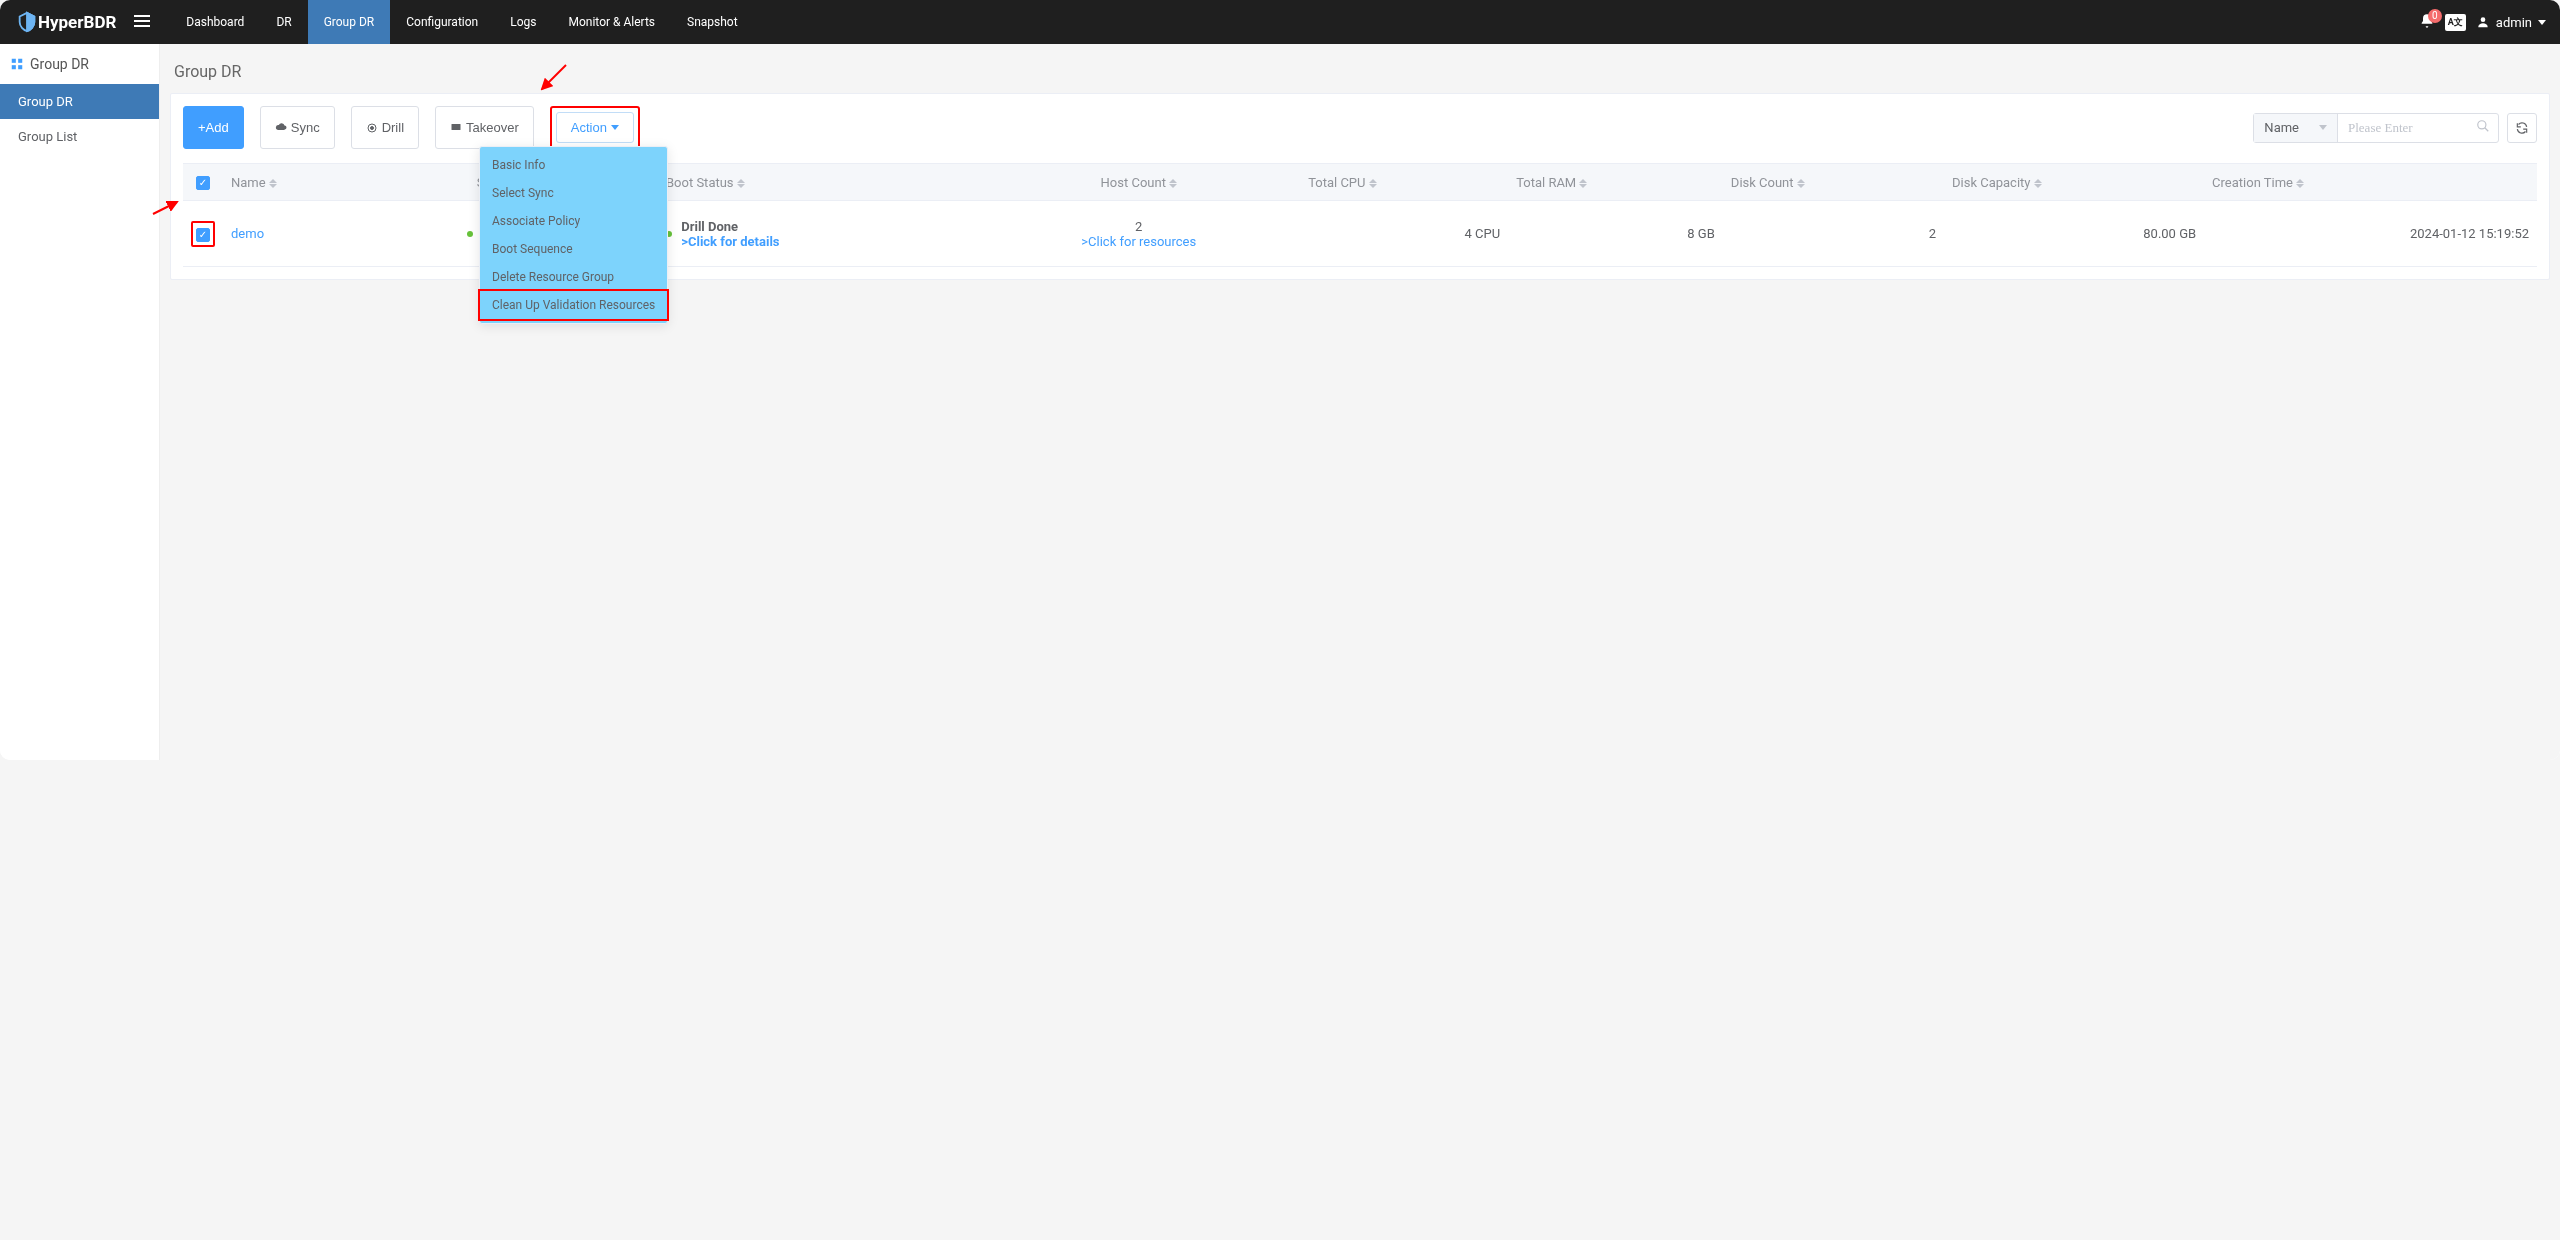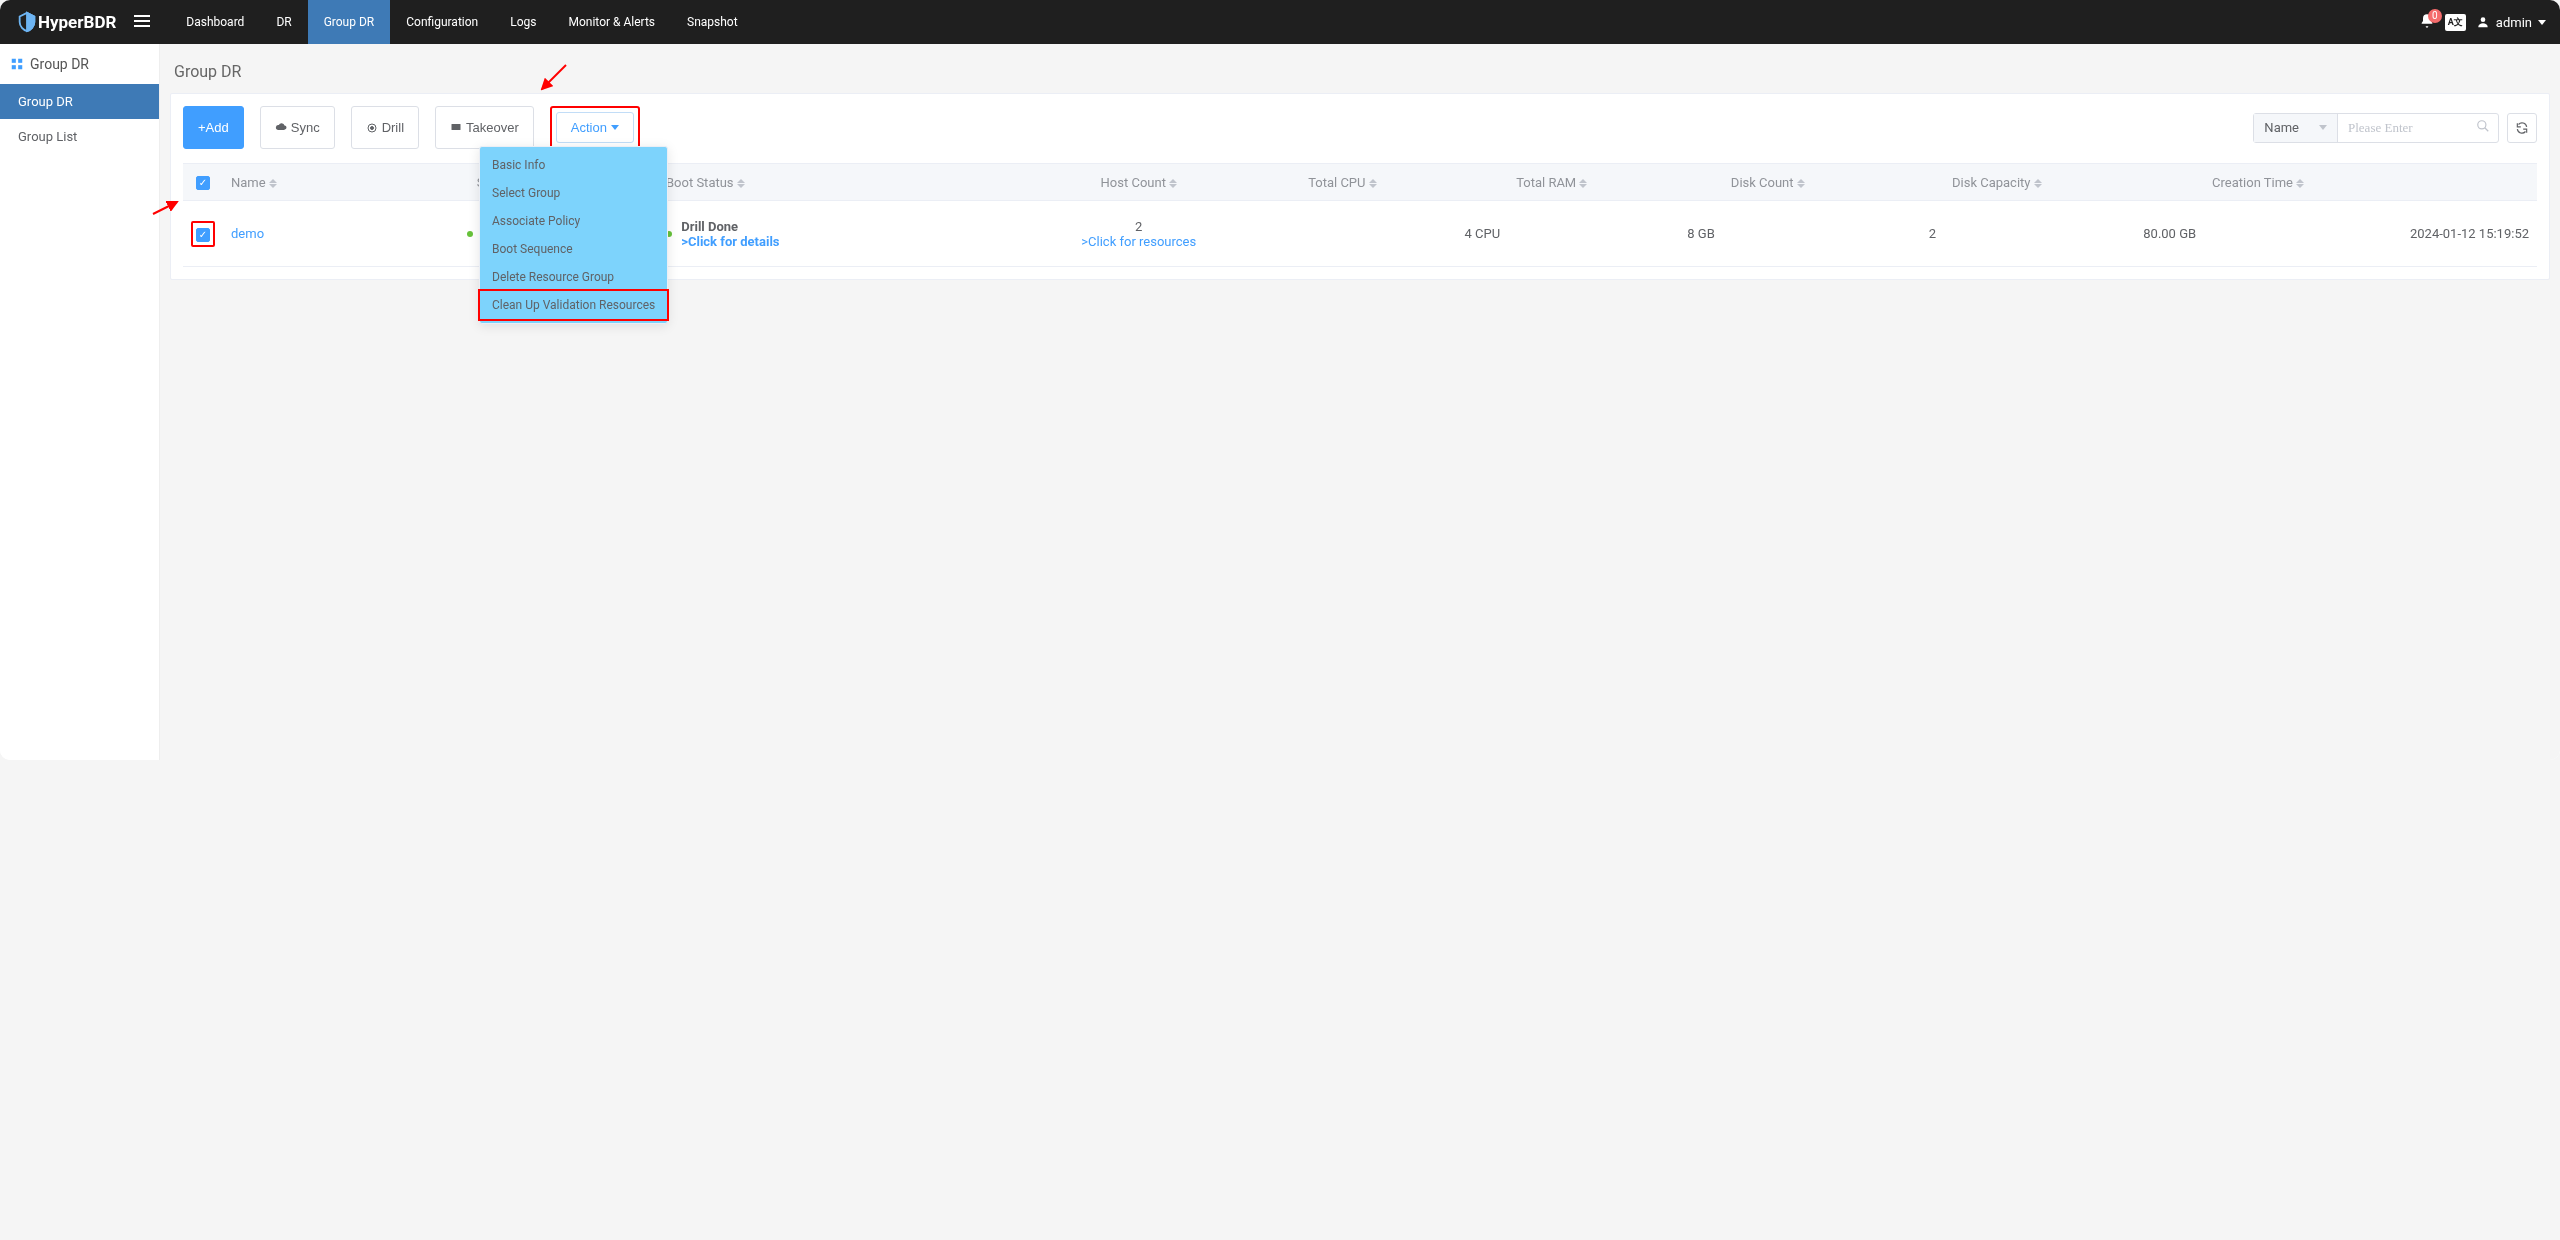--- a/index.html
+++ b/index.html
@@ -168,21 +168,21 @@
           </button>
           <span class="highlight-box">
             <button class="btn action">
               <span>Action</span>
               <span class="caret-down" style="border-top-color:#409eff"></span>
             </button>
           </span>
 
           <div class="dropdown">
             <div class="dropdown-item">Basic Info</div>
-            <div class="dropdown-item">Select Group</div>
+            <div class="dropdown-item">Select Sync</div>
             <div class="dropdown-item">Associate Policy</div>
             <div class="dropdown-item">Boot Sequence</div>
             <div class="dropdown-item">Delete Resource Group</div>
             <div class="dropdown-item highlighted">Clean Up Validation Resources</div>
           </div>
 
           <div class="toolbar-right">
             <div class="search-group">
               <div class="search-sel">
                 <span>Name</span>

